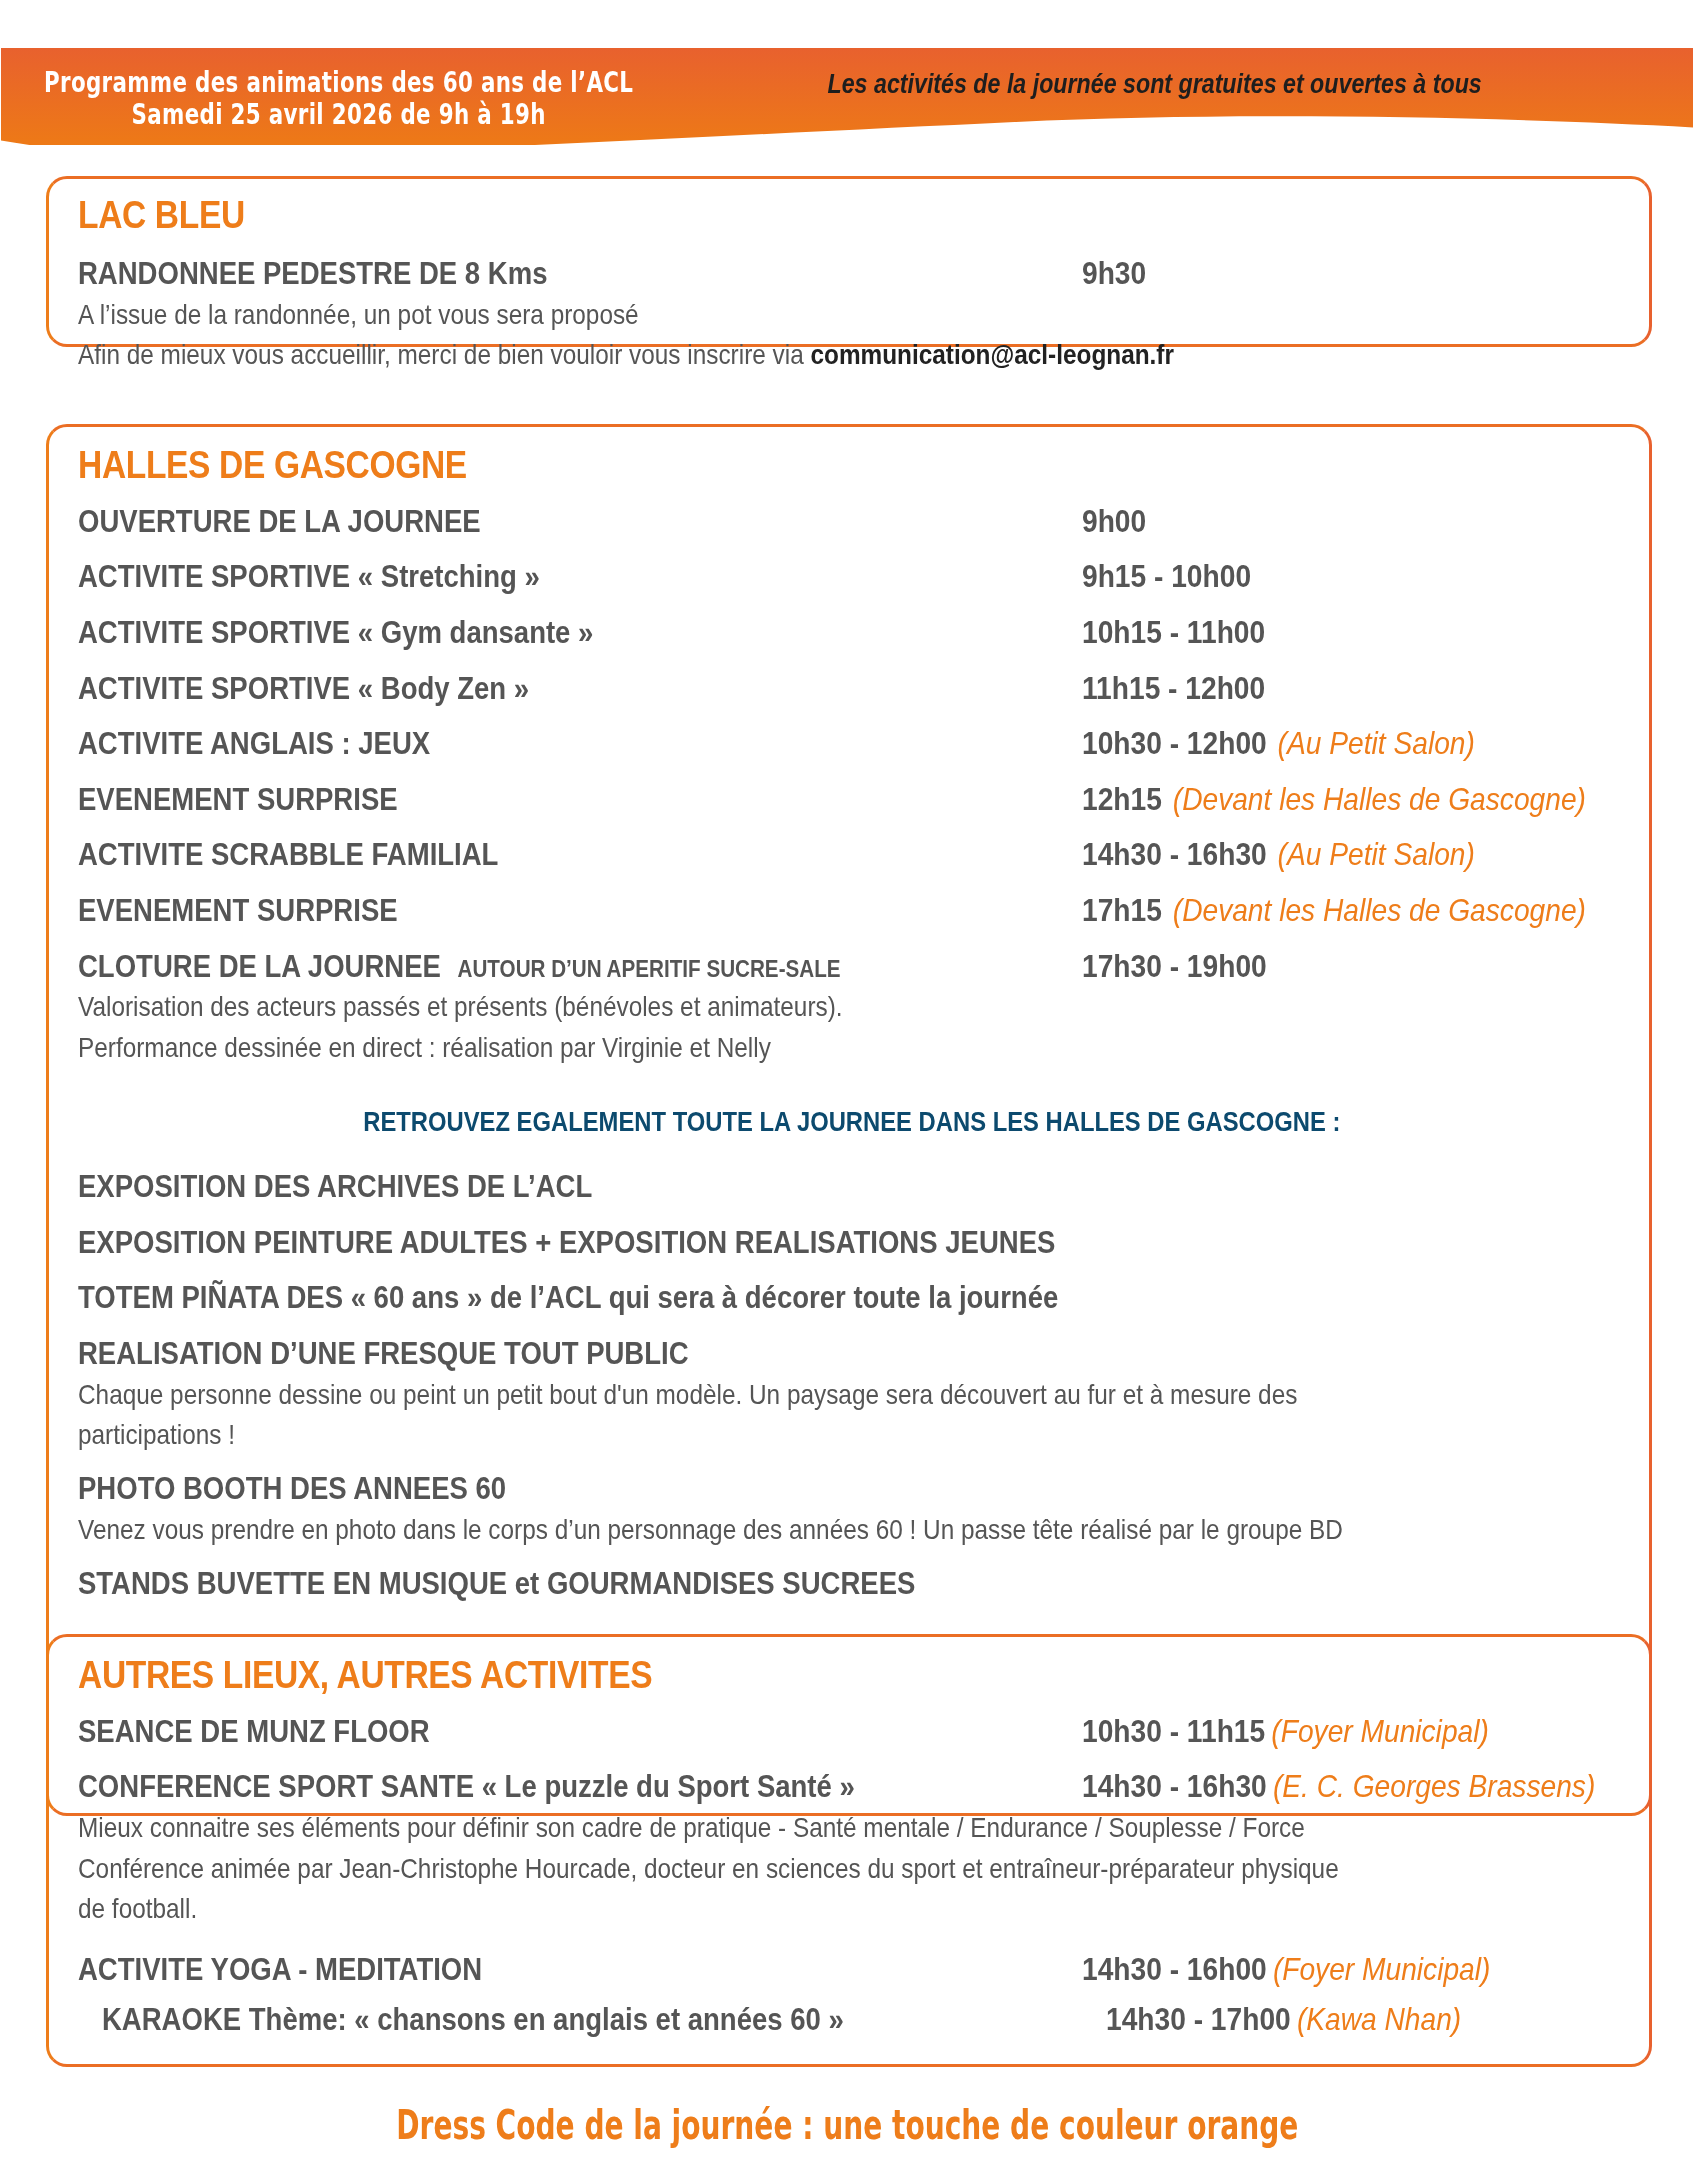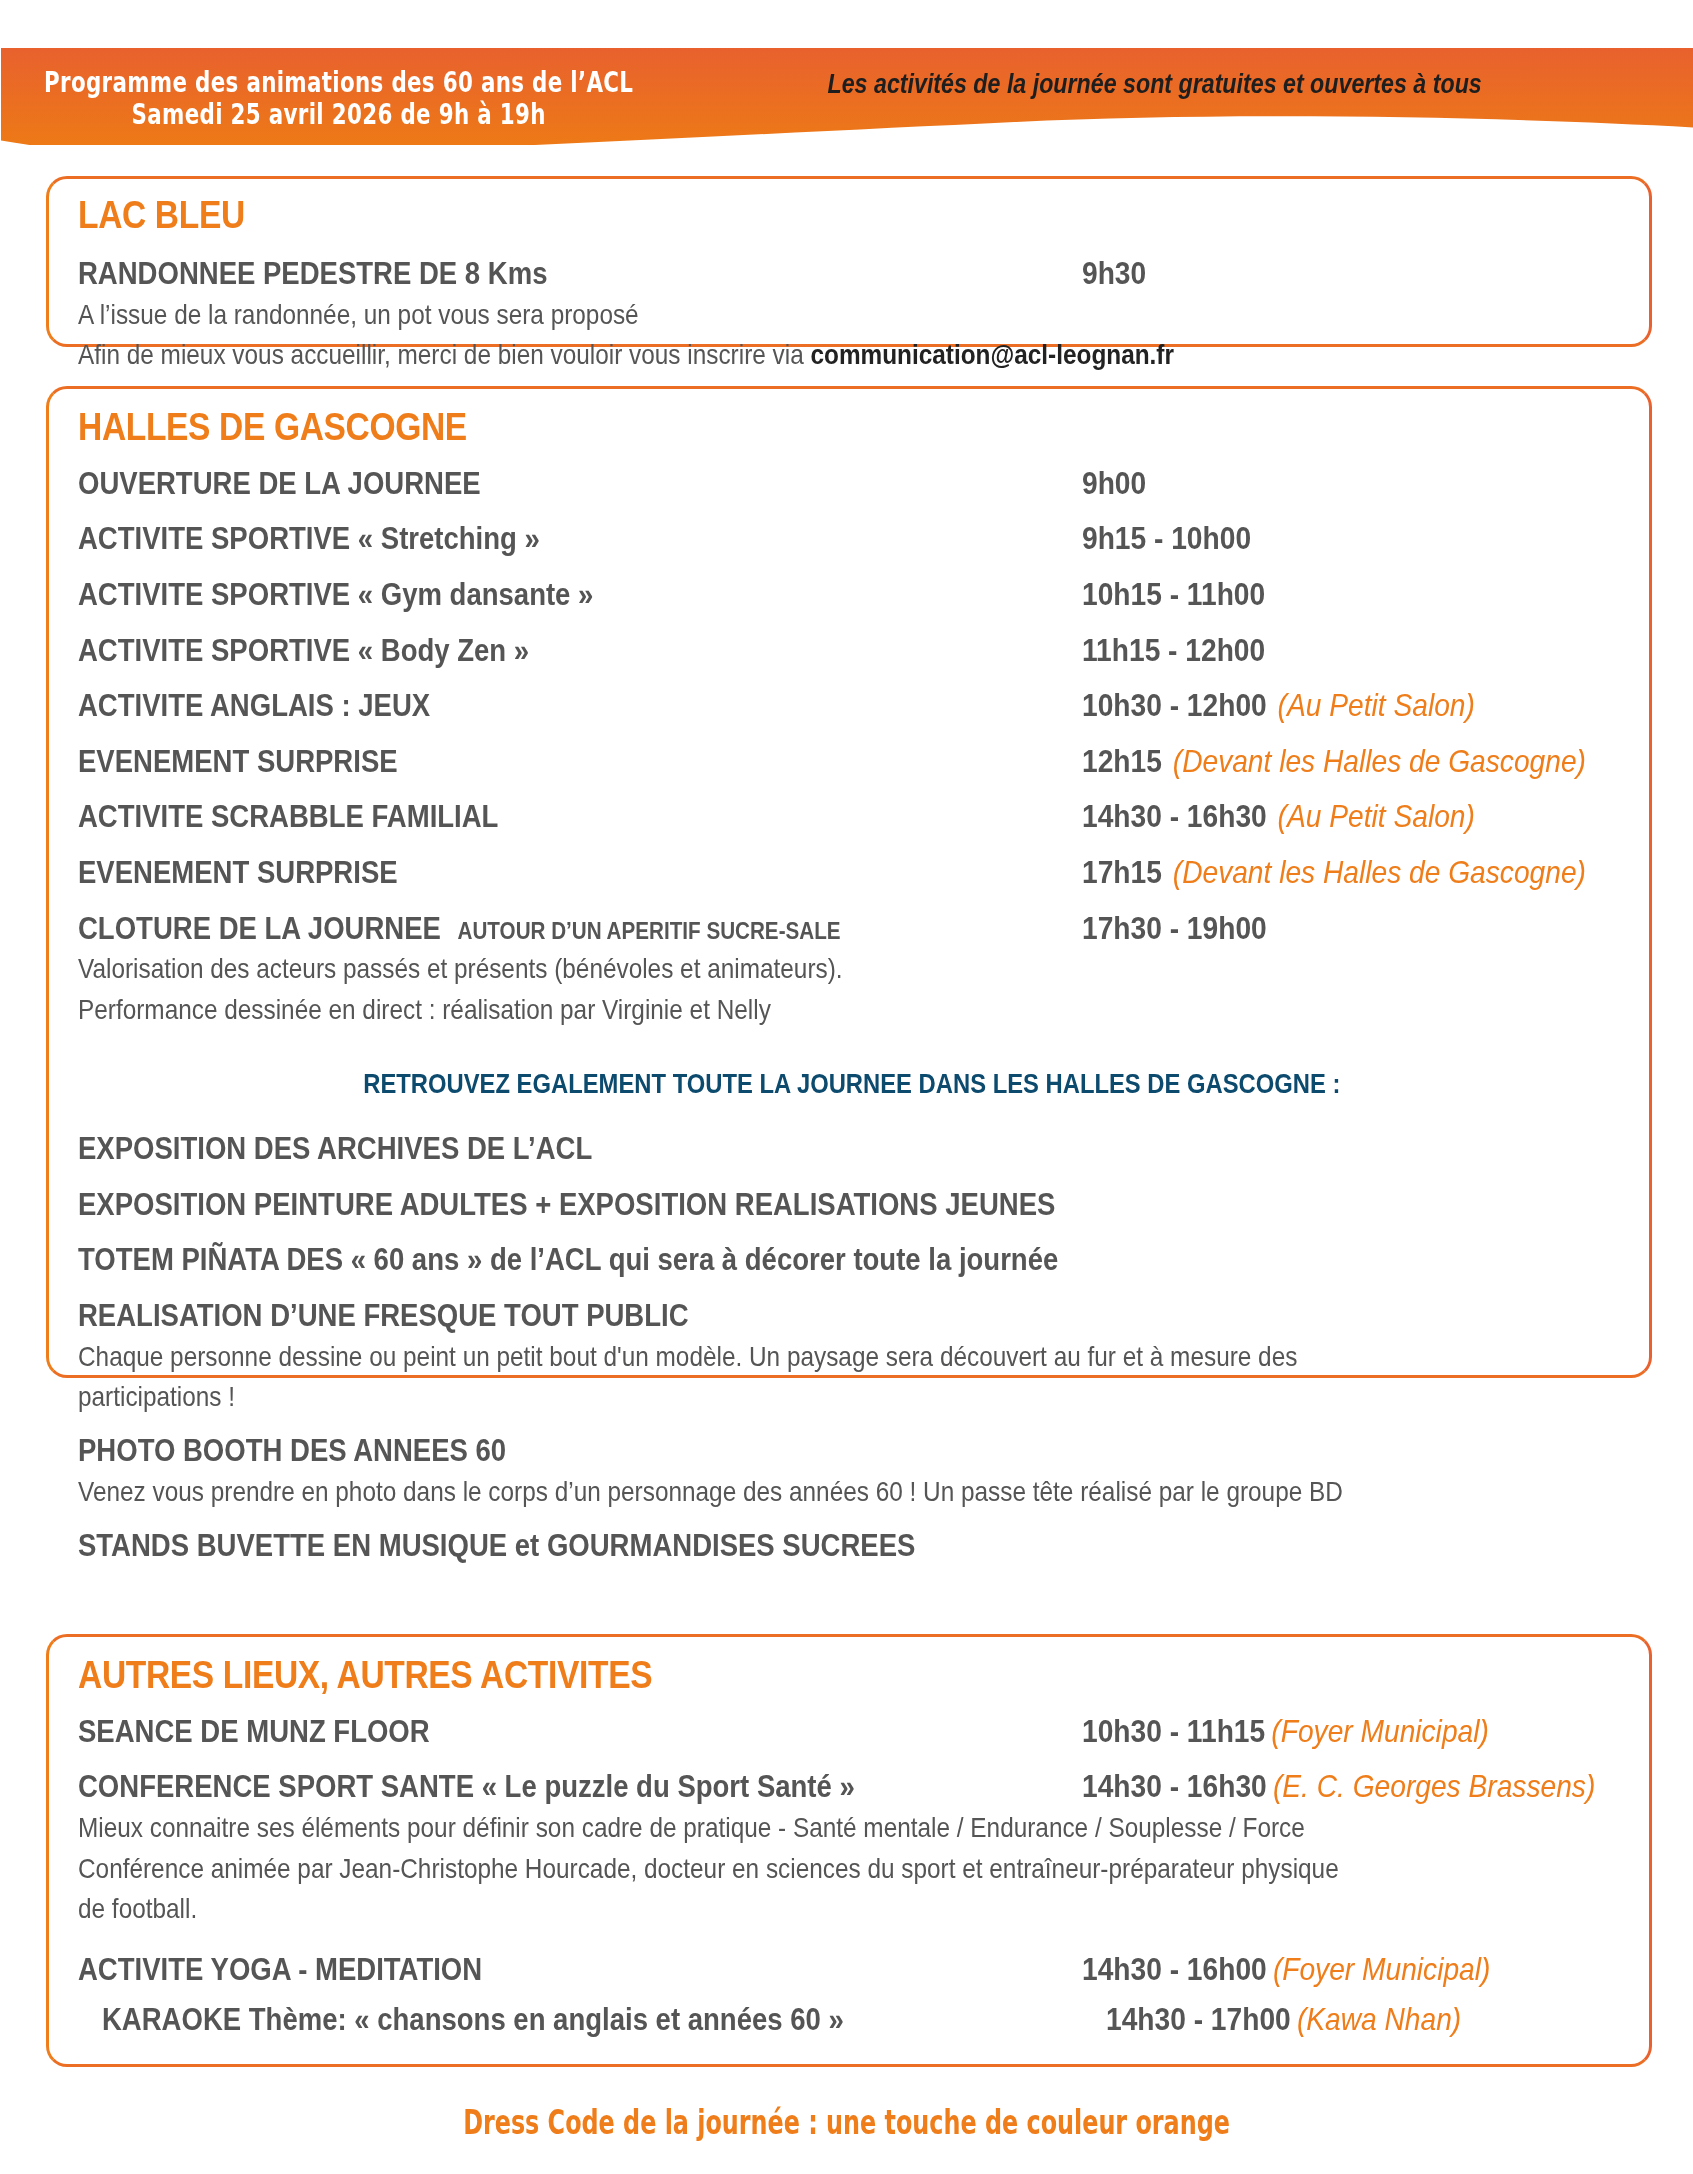--- a/index.html
+++ b/index.html
@@ -15,21 +15,21 @@
     .banner-title div { white-space: nowrap; }
     .banner-tagline { position: absolute; right: 44px; top: 65px; color: #1e1e1e;
       font-family: "Liberation Sans", sans-serif; font-weight: bold; font-style: italic;
       font-size: 27px; white-space: nowrap; transform: scaleX(0.86); transform-origin: right top; }
 
     
     .box { position: absolute; left: 46px; width: 1606px; border: 3.5px solid #EE7D1A;
       border-right-color: #E8612E; border-top-color: #EB6E24; border-bottom-color: #EB6E24;
       border-radius: 21px; }
     .box-1 { top: 176px; height: 171px; }
-    .box-2 { top: 386px; height: 992px; padding-left: 43px; }
+    .box-2 { top: 424px; height: 1392px; padding-left: 43px; }
     .box-3 { top: 1634px; height: 433px; }
 
     .inner { position: absolute; left: 29px; right: 8.8px; top: 0; }
 
     .section-title { position: absolute; color: #EE7D1A; font-weight: bold; font-size: 39px;
       white-space: nowrap; transform: scaleX(0.86); transform-origin: left top; letter-spacing: -0.4px; }
 
     .row { position: absolute; left: 0; width: 100%; height: 39px; text-decoration: underline; }
     .act { position: absolute; left: 0; top: 0; font-weight: bold; font-size: 32px; color: #555555;
       white-space: nowrap; transform: scaleX(0.86); transform-origin: left top; }
@@ -41,21 +41,21 @@
     .desc { position: absolute; left: 0; font-size: 28px; color: #555555; white-space: nowrap;
       transform: scaleX(0.87); transform-origin: left top; line-height: 41px; }
     .desc b { color: #222222; }
 
     .highlight { position: absolute; left: 0; width: 100%; text-align: center; color: #0c4a6e;
       font-weight: bold; font-size: 28px; white-space: nowrap; }
     .highlight span { display: inline-block; transform: scaleX(0.85); }
 
     .dress { position: absolute; left: 0; width: 1694px; top: 2102px; text-align: center;
       color: #EE7D1A; font-family: "DejaVu Sans Condensed", "DejaVu Sans", sans-serif; font-weight: bold;
-      font-size: 34px; white-space: nowrap; }
+      font-size: 40px; white-space: nowrap; }
     .dress span { display: inline-block; transform: scaleX(0.78); }
   </style>
 </head>
 <body>
 
 <div class="banner">
   <svg width="1694" height="141" viewBox="0 0 1920 160">
     <defs>
       <linearGradient id="bg" x1="0" y1="0" x2="0" y2="1">
         <stop offset="0" stop-color="#E8612E"></stop>

